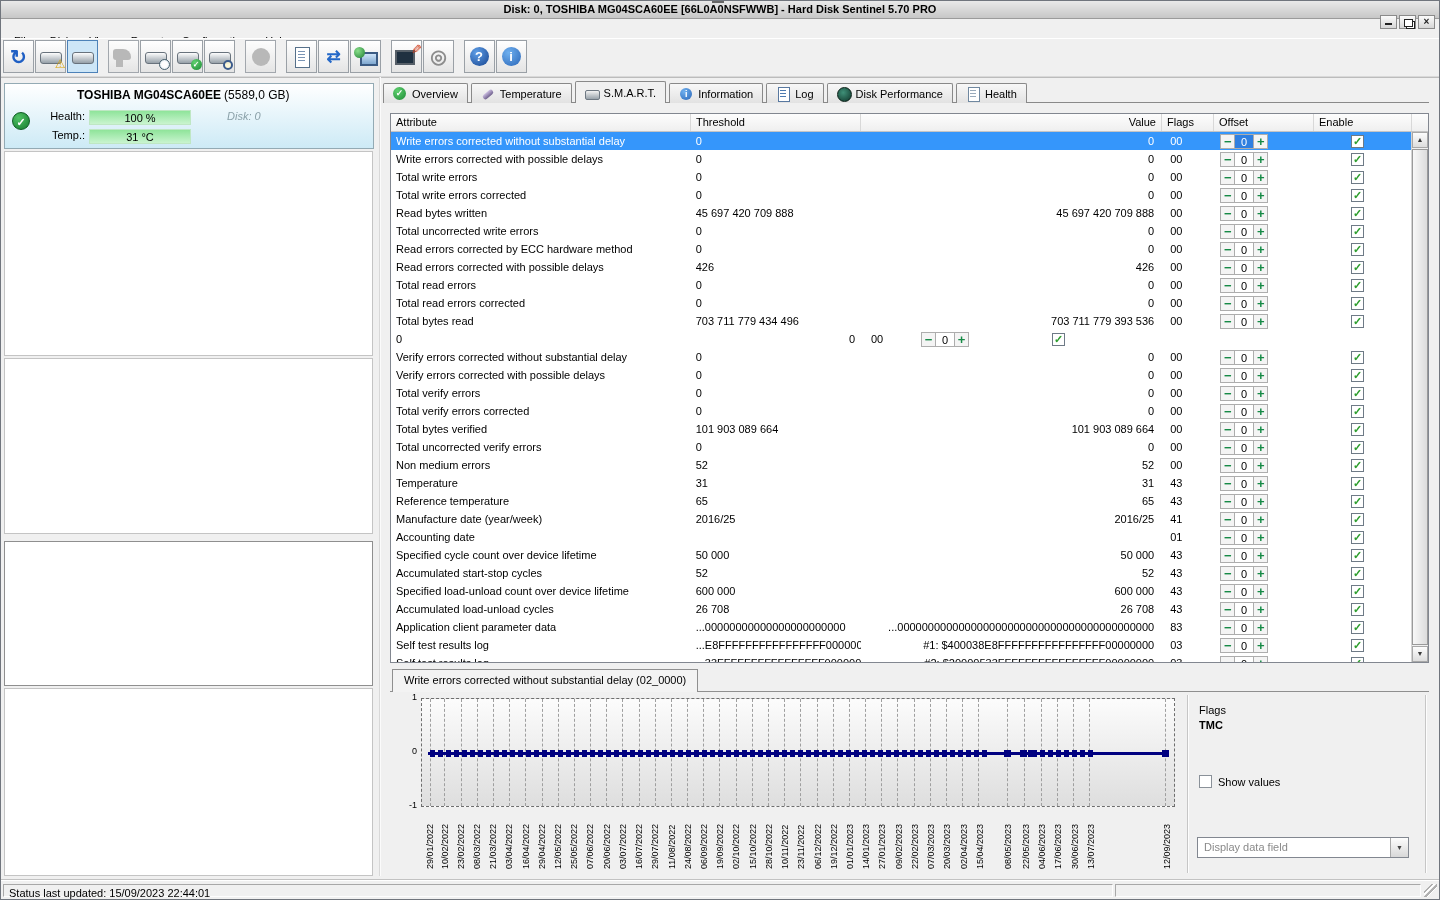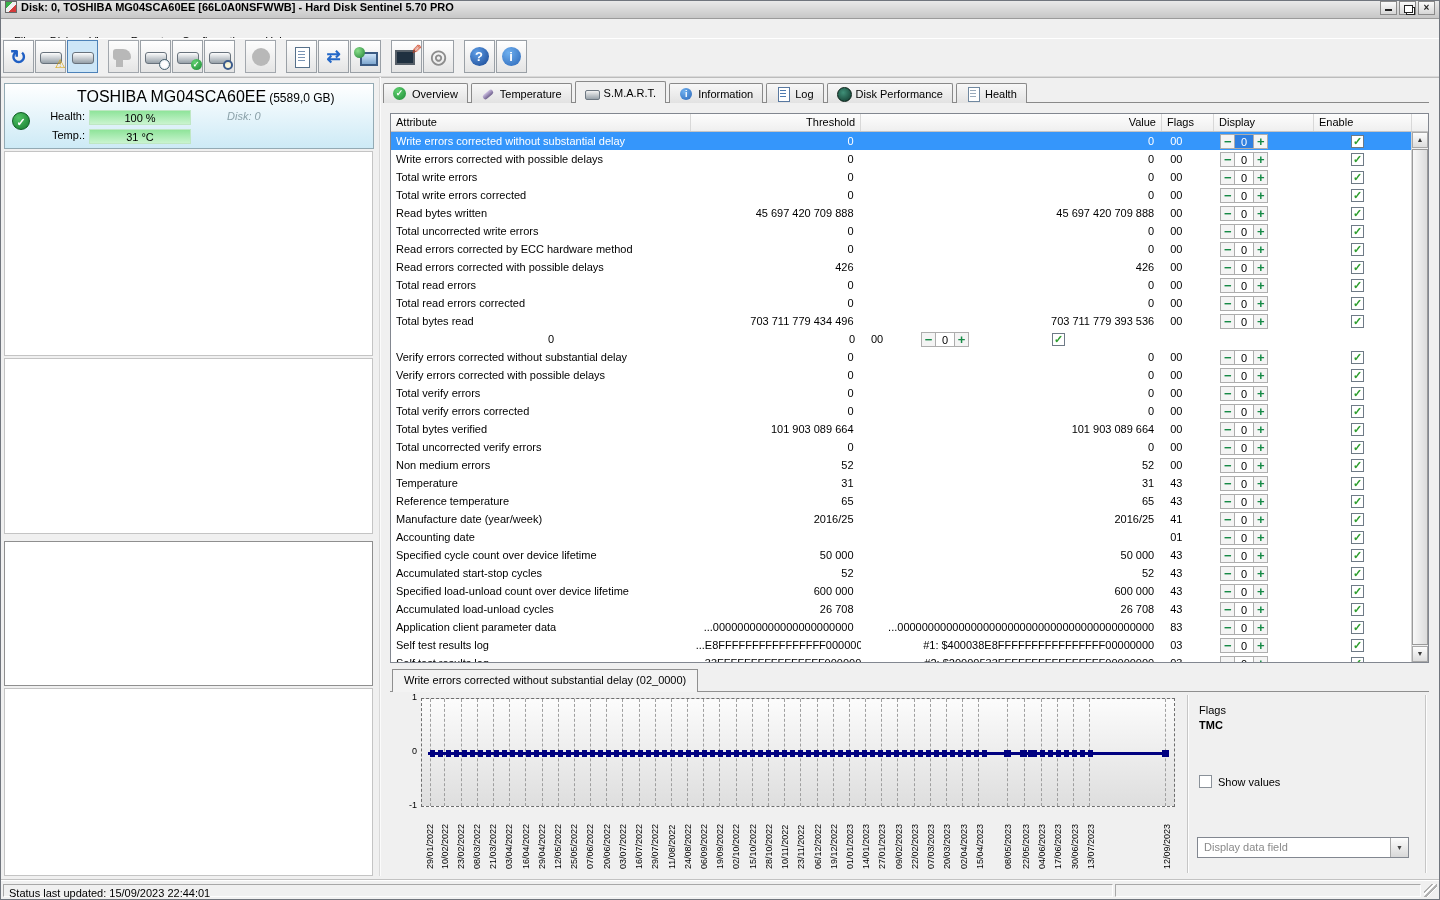--- a/index.html
+++ b/index.html
@@ -1,21 +1,21 @@
 <!DOCTYPE html>
 <html><head>
 <meta charset="utf-8">
 <style>
   * { box-sizing: border-box; margin: 0; padding: 0; }
   html,body { width:1440px; height:900px; overflow:hidden; }
   body { font-family:"Liberation Sans", sans-serif; font-size:11px; background:#f0f0f0; color:#000; position:relative; }
   .window { position:absolute; inset:0; border:1px solid #70757d; }
 
   
-  .titlebar { position:absolute; left:0; top:0; right:0; height:18px; background:linear-gradient(#e9e9e9,#c7c7c7); border-bottom:1px solid #9b9b9b; display:flex; padding:0 4px; }
+  .titlebar { position:absolute; left:0; top:0; right:0; height:18px; background:linear-gradient(#e9e9e9,#c7c7c7); border-bottom:1px solid #9b9b9b; display:flex; align-items:center; padding:0 4px;flex-direction:column; }
   .app-icon { width:12px; height:12px; margin-right:4px; background:linear-gradient(135deg,#38b24a 34%,#f0f0f0 34% 64%,#d43b3b 64%); border:1px solid #666; }
   .title-text { font-weight:bold; font-size:11px; white-space:nowrap; }
   .win-btns { margin-left:auto; display:flex; gap:2px; }
   .wbtn { width:17px; height:14px; background:linear-gradient(#fbfbfb,#d6d6d6); border:1px solid #8a8a8a; font-size:9px; line-height:12px; text-align:center; font-weight:bold; color:#222; position:relative; }
   .wbtn.min::after { content:""; position:absolute; left:4px; right:4px; bottom:3px; height:2px; background:#222; }
   .wbtn.res::after { content:""; position:absolute; left:4px; top:3px; width:7px; height:6px; border:1px solid #222; background:#fff; box-shadow:2px 2px 0 -1px #fff, 2px 2px 0 0 #222; }
   .wbtn.cls { font-size:10px; }
 
   
   .menubar { position:absolute; left:0; top:19px; right:0; height:18px; background:#f0f0f0; display:flex; align-items:center; padding-left:4px;margin-top:12px; }
@@ -47,21 +47,21 @@
   .ti.remote-monitor-icon::before { content:""; position:absolute; left:0; top:3px; width:16px; height:11px; background:#1f3040; border:2px solid #565f68; }
   .ti.remote-monitor-icon::after { content:"✎"; position:absolute; right:-3px; top:-5px; color:#cc3310; font-size:13px; transform:scaleX(-1); }
   .ti.sound-icon::before { content:"◎"; position:absolute; inset:0; text-align:center; font-size:19px; line-height:20px; color:#8c8c8c; font-weight:bold; }
   .ti.help-icon::before { content:"?"; position:absolute; left:2px; top:0; width:19px; height:19px; border-radius:50%; background:radial-gradient(circle at 35% 30%, #5f9fe8, #17448f); color:#fff; font-weight:bold; font-size:13px; line-height:19px; text-align:center; }
   .ti.info-icon::before { content:"i"; position:absolute; left:2px; top:0; width:19px; height:19px; border-radius:50%; background:radial-gradient(circle at 35% 30%, #6fb0ef, #2a66b8); color:#fff; font-weight:bold; font-size:13px; line-height:19px; text-align:center; }
 
   
   .sidebar-sep { position:absolute; left:378px; top:76px; bottom:23px; width:2px; border-left:1px solid #d8d8d8; border-right:1px solid #fbfbfb; }
   .disk-card { position:absolute; left:3px; top:82px; width:370px; height:66px; border:1px solid #93aab4; background:linear-gradient(#ffffff,#cdeaf6); }
   .disk-card-header { padding:4px 0 2px 72px; white-space:nowrap; }
-  .disk-model { font-weight:normal; font-size:16px; }
+  .disk-model { font-weight:bold; font-size:12px; }
   .disk-cap { font-size:12px; }
   .health-ok-icon { position:absolute; left:7px; top:28px; width:18px; height:18px; border-radius:50%; background:radial-gradient(circle at 35% 30%, #52c466, #147a2e); color:#fff; text-align:center; line-height:18px; font-size:11px; font-weight:bold; border:1px solid #0d5c22; }
   .dc-row { position:absolute; left:34px; white-space:nowrap; }
   .dc-label { display:inline-block; width:46px; text-align:right; margin-right:4px; }
   .dc-bar { display:inline-block; width:102px; height:15px; background:linear-gradient(#8fe49a,#c9f4cf); border:1px solid #bfe7c4; text-align:center; line-height:15px; vertical-align:middle; }
   .dc-disk { color:#8aa0a8; font-style:italic; margin-left:36px; }
   .side-panel { position:absolute; left:3px; width:369px; background:#fff; border:1px solid #c4c4c4; }
   .sp1 { top:150px; height:205px; }
   .sp2 { top:357px; height:176px; }
   .sp3 { top:540px; height:145px; border-color:#8f8f8f; }
@@ -80,21 +80,21 @@
   .tabi.log-icon::before { content:""; position:absolute; left:2px; top:0; width:10px; height:13px; background:#fff; border:1px solid #5878a0; }
   .tabi.log-icon::after { content:""; position:absolute; left:4px; top:3px; width:6px; height:8px; background:repeating-linear-gradient(180deg,#4d7ab0 0 1px, transparent 1px 3px); }
   .tabi.performance-icon::before { content:""; position:absolute; left:0; top:0; width:13px; height:13px; border-radius:50%; background:radial-gradient(circle at 40% 35%, #3f9078, #0f352a); border:1px solid #091f16; }
   .tabi.alerts-icon::before { content:""; position:absolute; left:2px; top:0; width:10px; height:13px; background:#fff; border:1px solid #7088a0; }
   .tabi.alerts-icon::after { content:""; position:absolute; left:4px; top:3px; width:6px; height:8px; background:repeating-linear-gradient(180deg,#9ab 0 1px, transparent 1px 3px); }
 
   
   .tbl { position:absolute; left:389px; top:112px; width:1039px; height:550px; background:#fff; border:1px solid #828790; overflow:hidden; z-index:1; }
   .thead { display:flex; height:18px; background:linear-gradient(#fdfdfd,#efefef); border-bottom:1px solid #c5c5c5; }
   .th { border-right:1px solid #d8d8d8; padding:0 5px; line-height:17px; }
-  .c0 { width:300px; } .c1 { width:170px; text-align:right; } .c2 { width:301px; text-align:right; }
+  .c0 { width:300px; } .c1 { width:170px; text-align:left; } .c2 { width:301px; text-align:right; }
   .c3 { width:52px; } .c4 { width:100px; } .c5 { width:98px; }
   .tbody { position:absolute; left:0; top:18px; right:17px; bottom:0; overflow:hidden; }
   .trow { display:flex; height:18px; line-height:18px; background:#fff; }
   .trow.sel { background:#3596fb; color:#fff; }
   .td { padding:0 5px; overflow:hidden; white-space:nowrap; }
   .td.c1, .td.c2 { padding-right:7px; }
   .td.c3 { padding-left:9px; }
   .td.c4 { display:flex; align-items:center; padding-left:7px; }
   .off-minus,.off-plus { width:15px; height:15px; border:1px solid #adadad; background:#f4f4f4; color:#168a46; font-weight:bold; text-align:center; line-height:13px; font-size:13px; }
   .off-val { width:18px; height:15px; border-top:1px solid #adadad; border-bottom:1px solid #adadad; background:#fff; color:#000; text-align:center; line-height:14px; }
@@ -265,21 +265,21 @@
         <span>Health</span>
       </div>
     </div>
 
   <div class="tbl">
     <div class="thead">
       <div class="th c0">Attribute</div>
       <div class="th c1">Threshold</div>
       <div class="th c2">Value</div>
       <div class="th c3">Flags</div>
-      <div class="th c4">Display</div>
+      <div class="th c4">Offset</div>
       <div class="th c5">Enable</div>
     </div>
     <div class="tbody">
         <div class="trow sel">
           <div class="td c0">Write errors corrected without substantial delay</div>
           <div class="td c1">0</div>
           <div class="td c2">0</div>
           <div class="td c3">00</div>
           <div class="td c4">
             <span class="off-minus">−</span>

